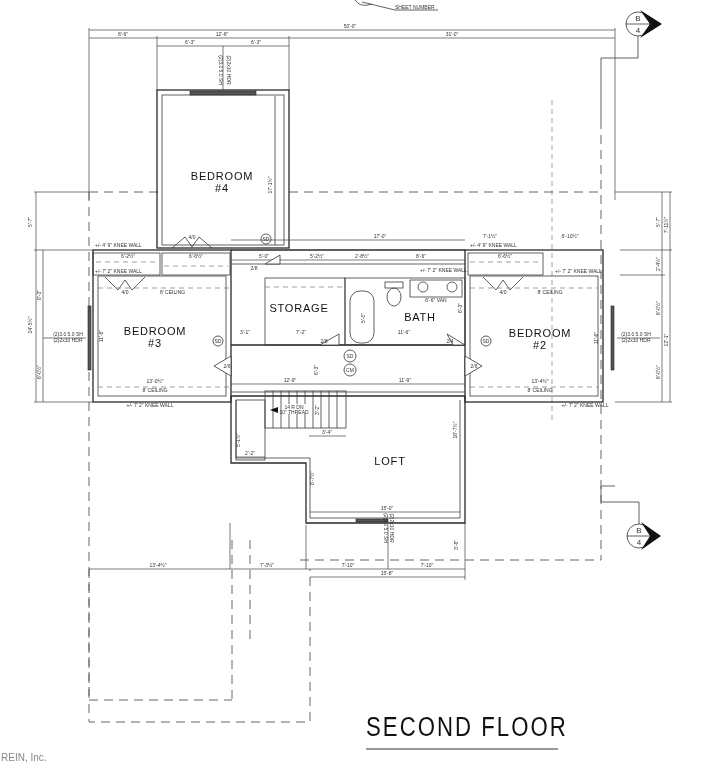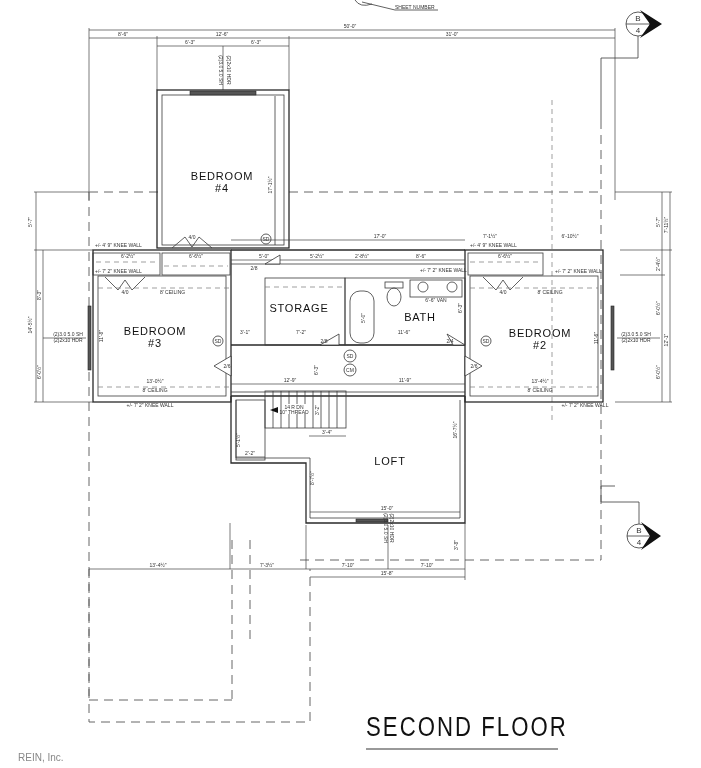--- a/index.html
+++ b/index.html
@@ -11,21 +11,21 @@
   .dash { fill: none; stroke: #666; stroke-width: 1; stroke-dasharray: 9 6; }
   .dash-fine { fill: none; stroke: #777; stroke-width: 0.7; stroke-dasharray: 5 4; }
   .win { fill: #555; stroke: #222; stroke-width: 0.6; }
   .room { font-family: "Liberation Sans", sans-serif; font-size: 11px; fill: #111; letter-spacing: 0.8px; text-anchor: middle; }
   .tiny { font-family: "Liberation Sans", sans-serif; font-size: 5px; fill: #333; text-anchor: middle; }
   .tiny-l { font-family: "Liberation Sans", sans-serif; font-size: 5px; fill: #333; }
   .circ { fill: #fff; stroke: #333; stroke-width: 0.8; }
   .door { fill: #fff; stroke: #333; stroke-width: 0.8; }
   #title { position: absolute; left: 366px; top: 712px; font-family: "Liberation Sans", sans-serif; font-size: 27px; letter-spacing: 2.5px; color: #111; transform: scaleX(0.82); transform-origin: left top; }
   #title-rule { position: absolute; left: 366px; top: 748px; width: 192px; height: 2px; background: #999; }
-  #credit { position: absolute; left: 18px; top: 752px; font-family: "Liberation Sans", sans-serif; font-size: 10px; color: #888; }
+  #credit { position: absolute; left: 1px; top: 752px; font-family: "Liberation Sans", sans-serif; font-size: 10px; color: #888; }
 </style>
 </head>
 <body>
 
 <svg id="plan" viewBox="0 0 701 768" xmlns="http://www.w3.org/2000/svg">
 
   <g>
     <path d="M355,0 Q360,8 372,4" class="wall-thin"></path>
     <path d="M362,2 L395,10 L438,10" class="wall-thin"></path>
     <text x="395" y="9" class="tiny-l">SHEET NUMBER</text>

